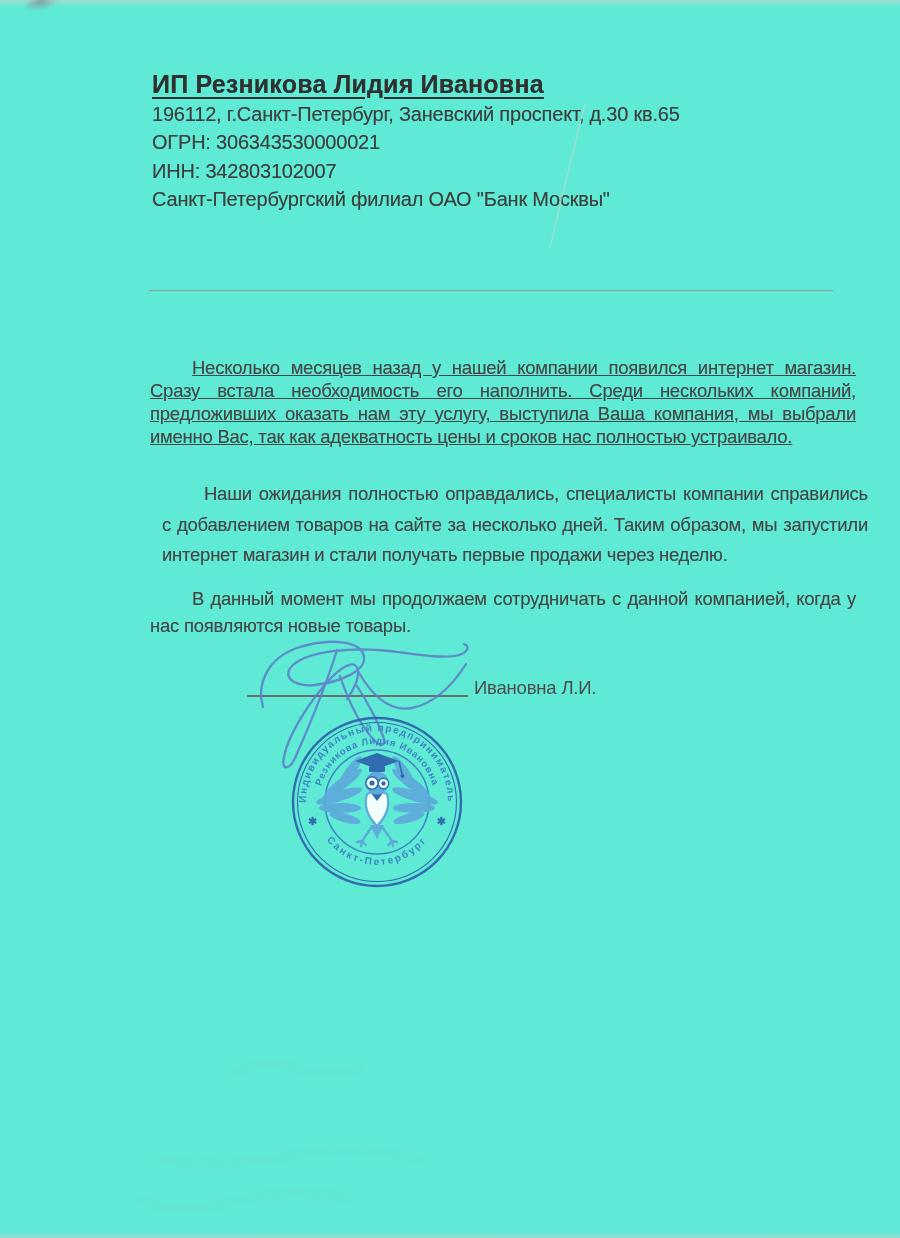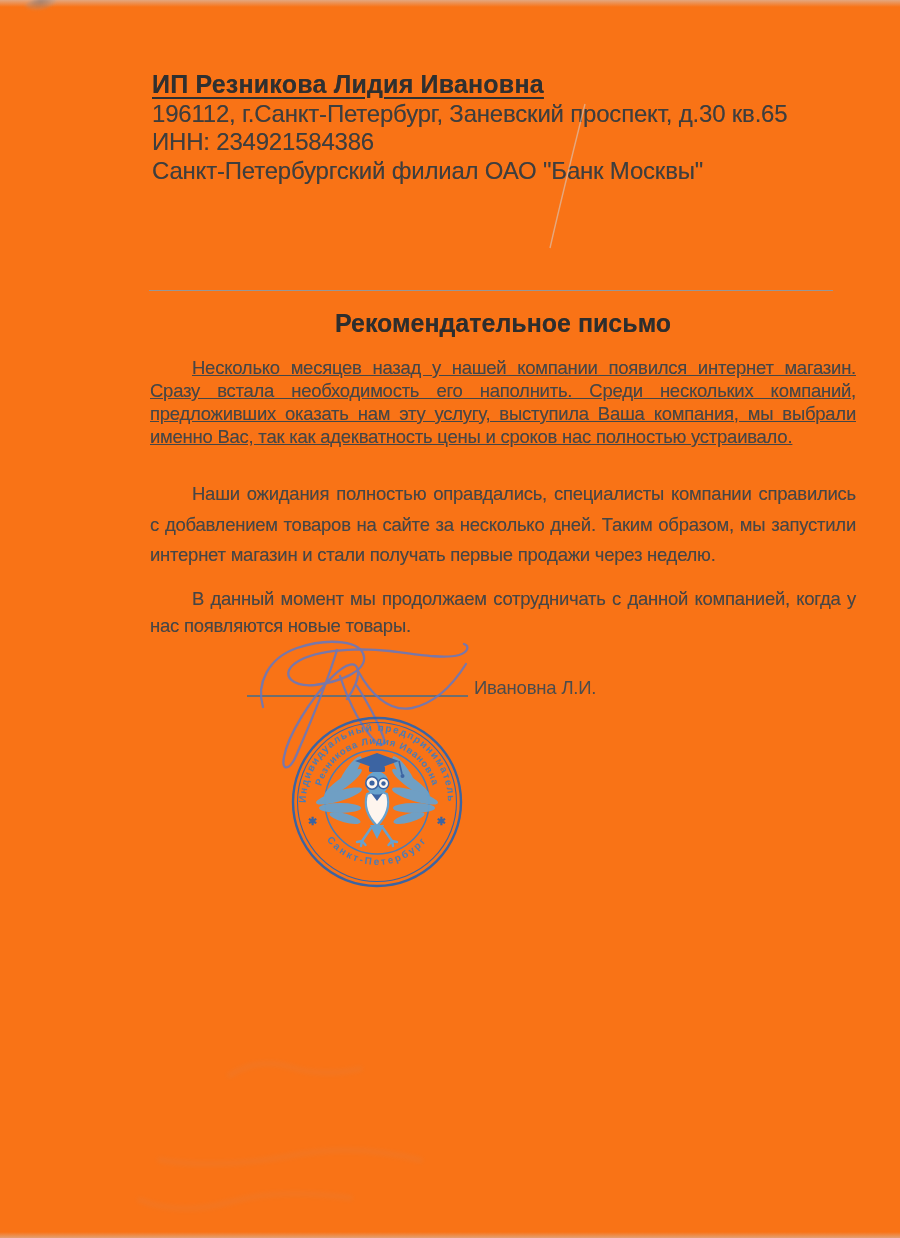--- a/index.html
+++ b/index.html
@@ -1,43 +1,43 @@
 <!DOCTYPE html>
 <html><head>
 <meta charset="utf-8">
 <style>
   html,body { margin:0; padding:0; background:#ffffff; }
   #page {
     position:relative; width:900px; height:1238px; overflow:hidden;
-    background:#f97316;
+    background:#5eead4;
     font-family:"Liberation Sans", sans-serif;
   }
   .abs { position:absolute; }
   
   #top-edge { left:0; top:0; width:900px; height:7px;
     background:linear-gradient(180deg, rgba(210,210,214,.55), rgba(255,255,255,0)); }
   #bottom-edge { left:0; top:1232px; width:900px; height:6px;
     background:linear-gradient(0deg, rgba(205,205,208,.5), rgba(255,255,255,0)); }
   #corner-smudge { left:24px; top:-2px; width:34px; height:12px; border-radius:50%;
     background:radial-gradient(ellipse at 50% 30%, rgba(110,110,118,.55), rgba(150,150,158,.28) 55%, rgba(0,0,0,0) 75%);
     transform:rotate(-10deg); filter:blur(1px); }
   
   #letterhead-name { left:152px; top:70px; font-size:25px; font-weight:700; color:#303030;
     letter-spacing:.2px; text-decoration:underline; text-decoration-thickness:2px; text-underline-offset:4px;
     text-shadow:0 0 .4px rgba(48,48,48,.6); }
-  #letterhead-lines { left:152px; top:100px; font-size:24px; letter-spacing:-.2px; line-height:28.3px;
+  #letterhead-lines { left:152px; top:100px; font-size:20px; letter-spacing:-.2px; line-height:28.3px;
     color:#3e3e3e; text-shadow:0 0 .4px rgba(62,62,62,.45); }
   #divider { left:149px; top:290px; width:684px; height:0; border-top:1.6px solid #979797; }
   
   #letter-title { left:150px; top:309px; width:706px; text-align:center;
     font-size:25px; font-weight:700; color:#2e2e2e; text-shadow:0 0 .4px rgba(46,46,46,.6); }
   .para { left:150px; width:706px; font-size:18.5px; letter-spacing:-.25px; color:#464646;
     text-align:justify; text-indent:42px; margin:0; text-shadow:0 0 .4px rgba(70,70,70,.4); }
   #para-1 { top:356px; line-height:23px;text-decoration:underline; }
-  #para-2 { top:479px; line-height:30.7px; }
+  #para-2 { top:479px; line-height:30.7px;margin-left:12px; }
   #para-3 { top:585px; line-height:27px; }
   
   #signature-line { left:247px; top:695px; width:221px; height:0; border-top:2px solid #6e6e6e; }
   #signatory-name { left:474px; top:677px; font-size:18.5px; color:#4c4c4c; letter-spacing:-.2px; }
   #signature-svg { left:230px; top:620px; filter:blur(.3px); opacity:.9; }
   
   #stamp-svg { left:287px; top:712px; filter:blur(.35px); opacity:.93; }
   #stamp-svg text { font-family:"Liberation Sans", sans-serif; font-weight:700; }
   
   #overlay-svg { left:0; top:0; pointer-events:none; }
@@ -47,27 +47,27 @@
 
 <div id="page">
 
   <div id="top-edge" class="abs"></div>
   <div id="corner-smudge" class="abs"></div>
 
   <div id="letterhead-name" class="abs">ИП Резникова Лидия Ивановна</div>
 
   <div id="letterhead-lines" class="abs">
     <div>196112, г.Санкт-Петербург, Заневский проспект, д.30 кв.65</div>
-    <div>ИНН: 234921584386</div>
+    <div>ОГРН: 306343530000021</div>
+    <div>ИНН: 342803102007</div>
     <div>Санкт-Петербургский филиал ОАО "Банк Москвы"</div>
   </div>
 
   <div id="divider" class="abs"></div>
 
-  <div id="letter-title" class="abs">Рекомендательное письмо</div>
 
   <p id="para-1" class="abs para">Несколько месяцев назад у нашей компании появился интернет магазин. Сразу встала необходимость его наполнить. Среди нескольких компаний, предложивших оказать нам эту услугу, выступила Ваша компания, мы выбрали именно Вас, так как адекватность цены и сроков нас полностью устраивало.</p>
   <p id="para-2" class="abs para">Наши ожидания полностью оправдались, специалисты компании справились с добавлением товаров на сайте за несколько дней. Таким образом, мы запустили интернет магазин и стали получать первые продажи через неделю.</p>
   <p id="para-3" class="abs para">В данный момент мы продолжаем сотрудничать с данной компанией, когда у нас появляются новые товары.</p>
 
   <div id="signature-line" class="abs"></div>
   <div id="signatory-name" class="abs">Ивановна Л.И.</div>
 
   <svg id="signature-svg" class="abs" width="280" height="165" viewBox="0 0 280 165">
     <g fill="none" stroke="#5f78c8" stroke-width="2.3" stroke-linecap="round" opacity="0.92">

